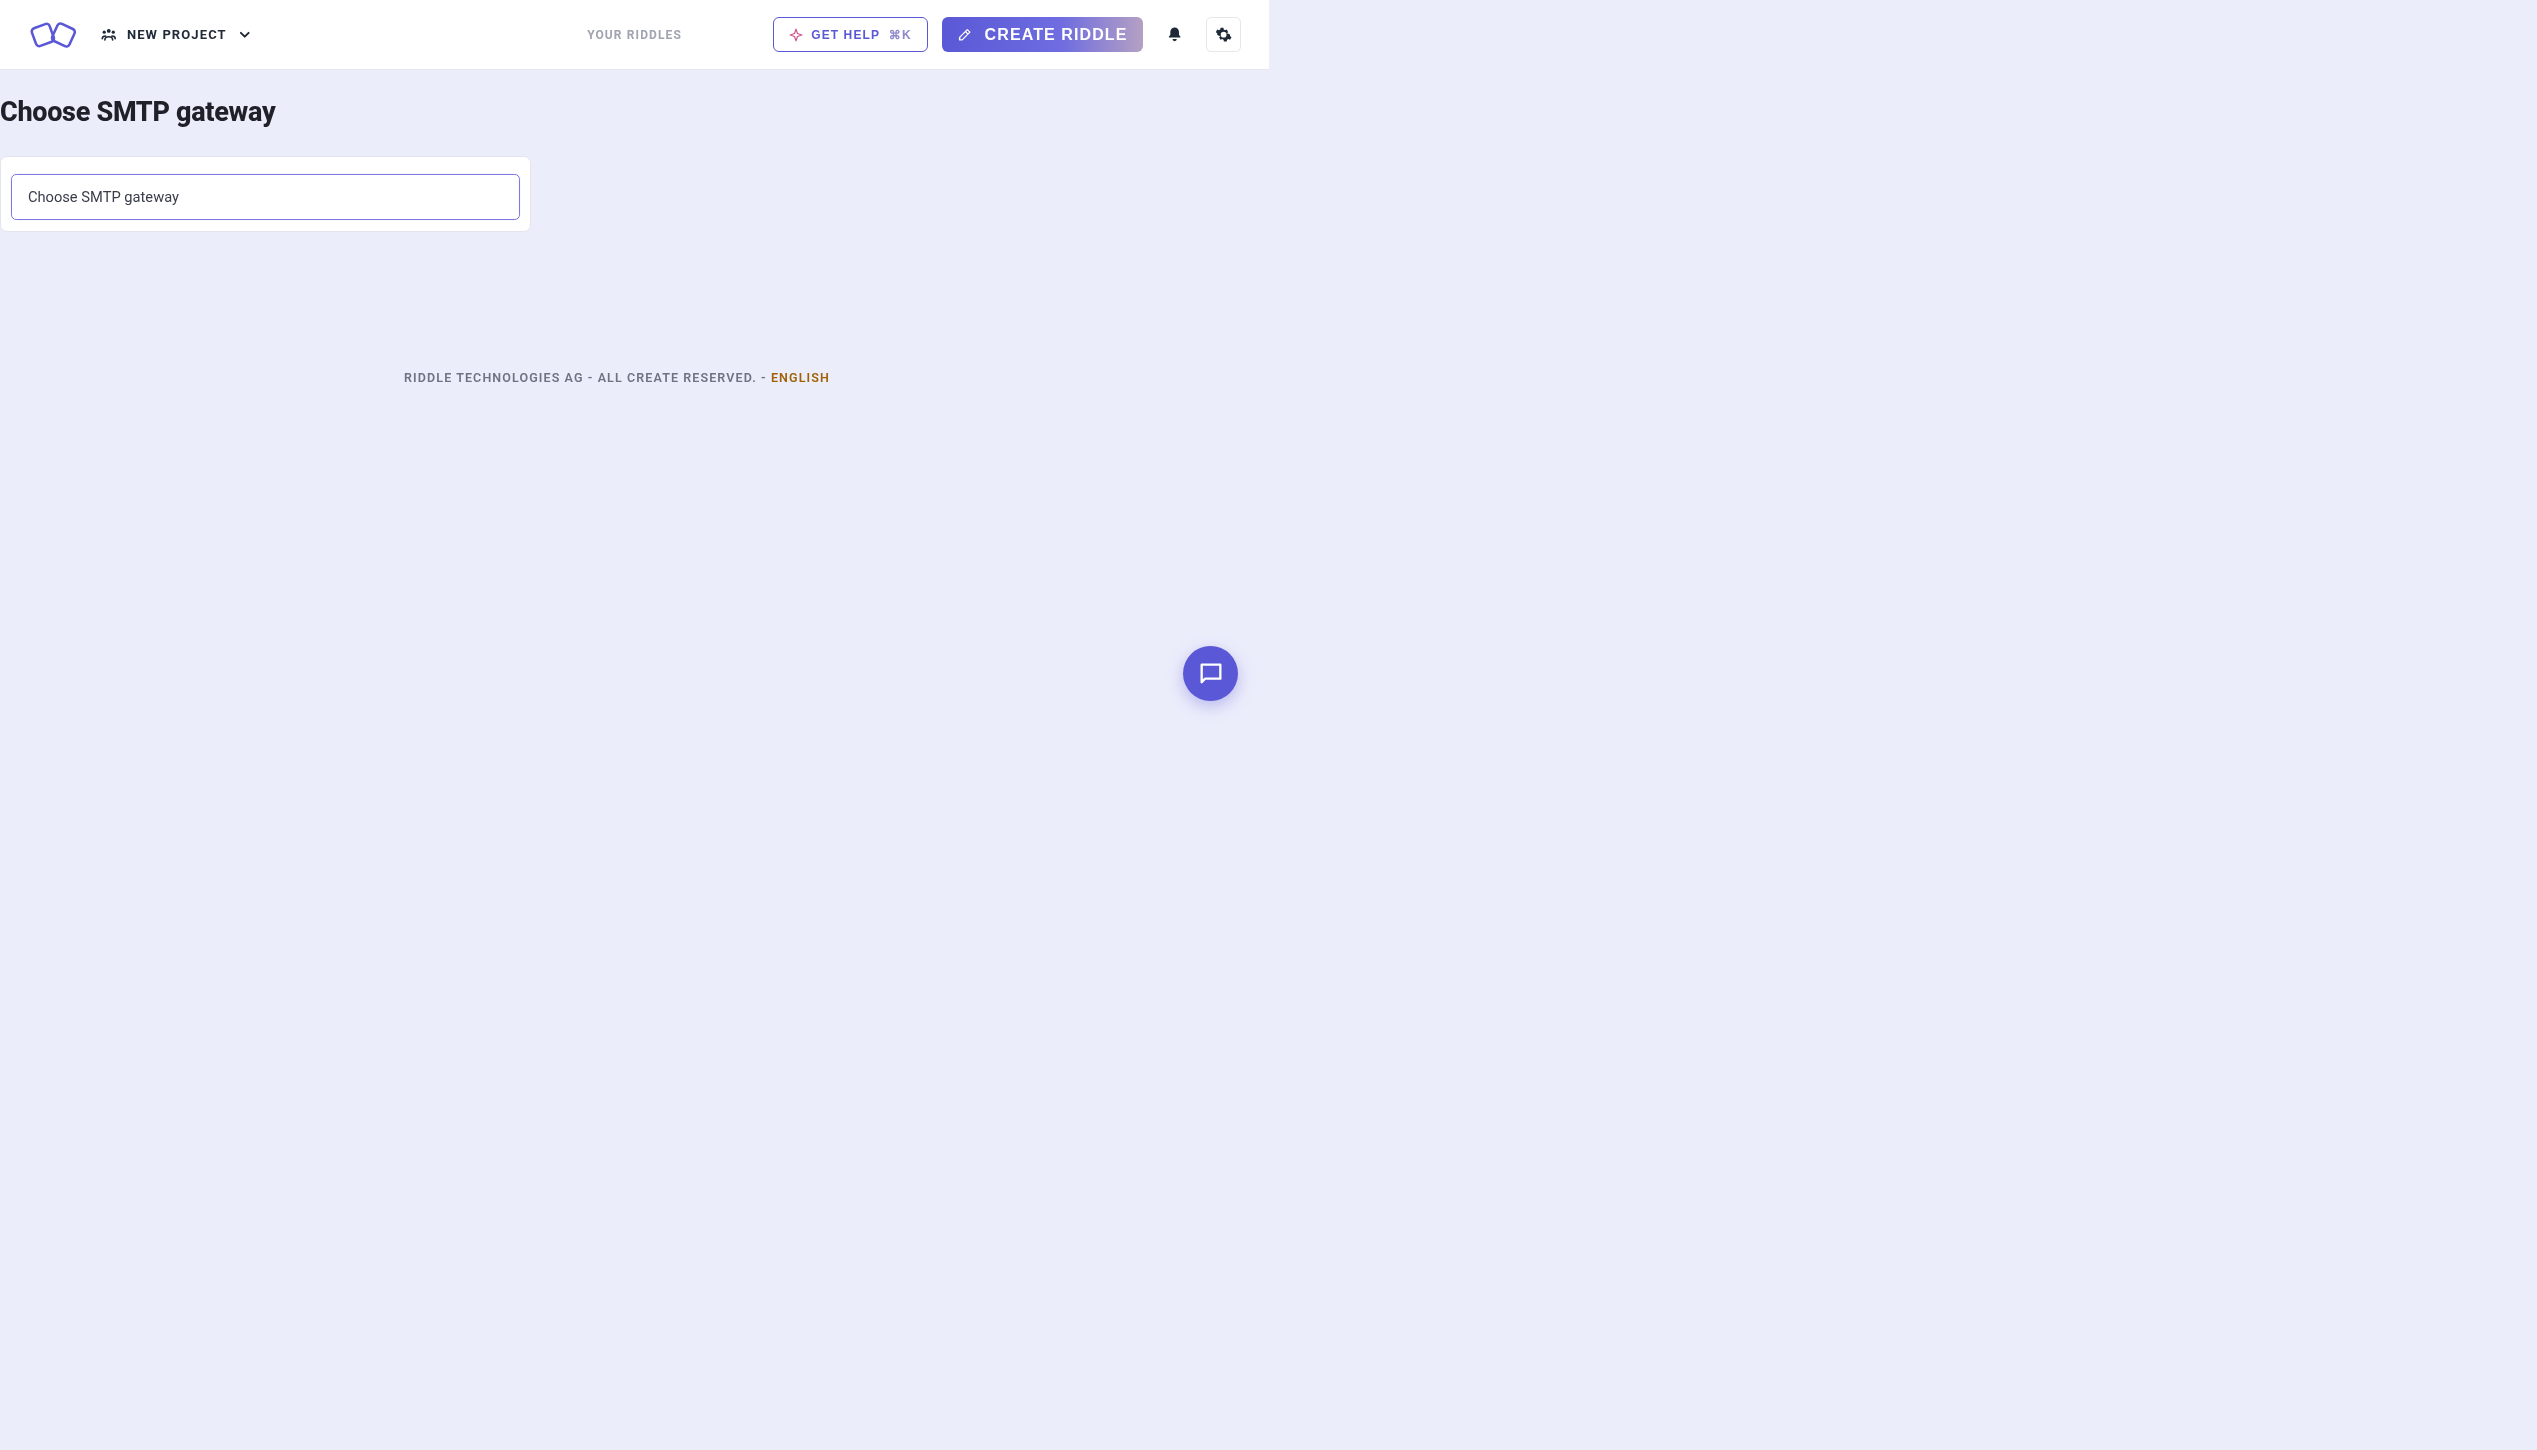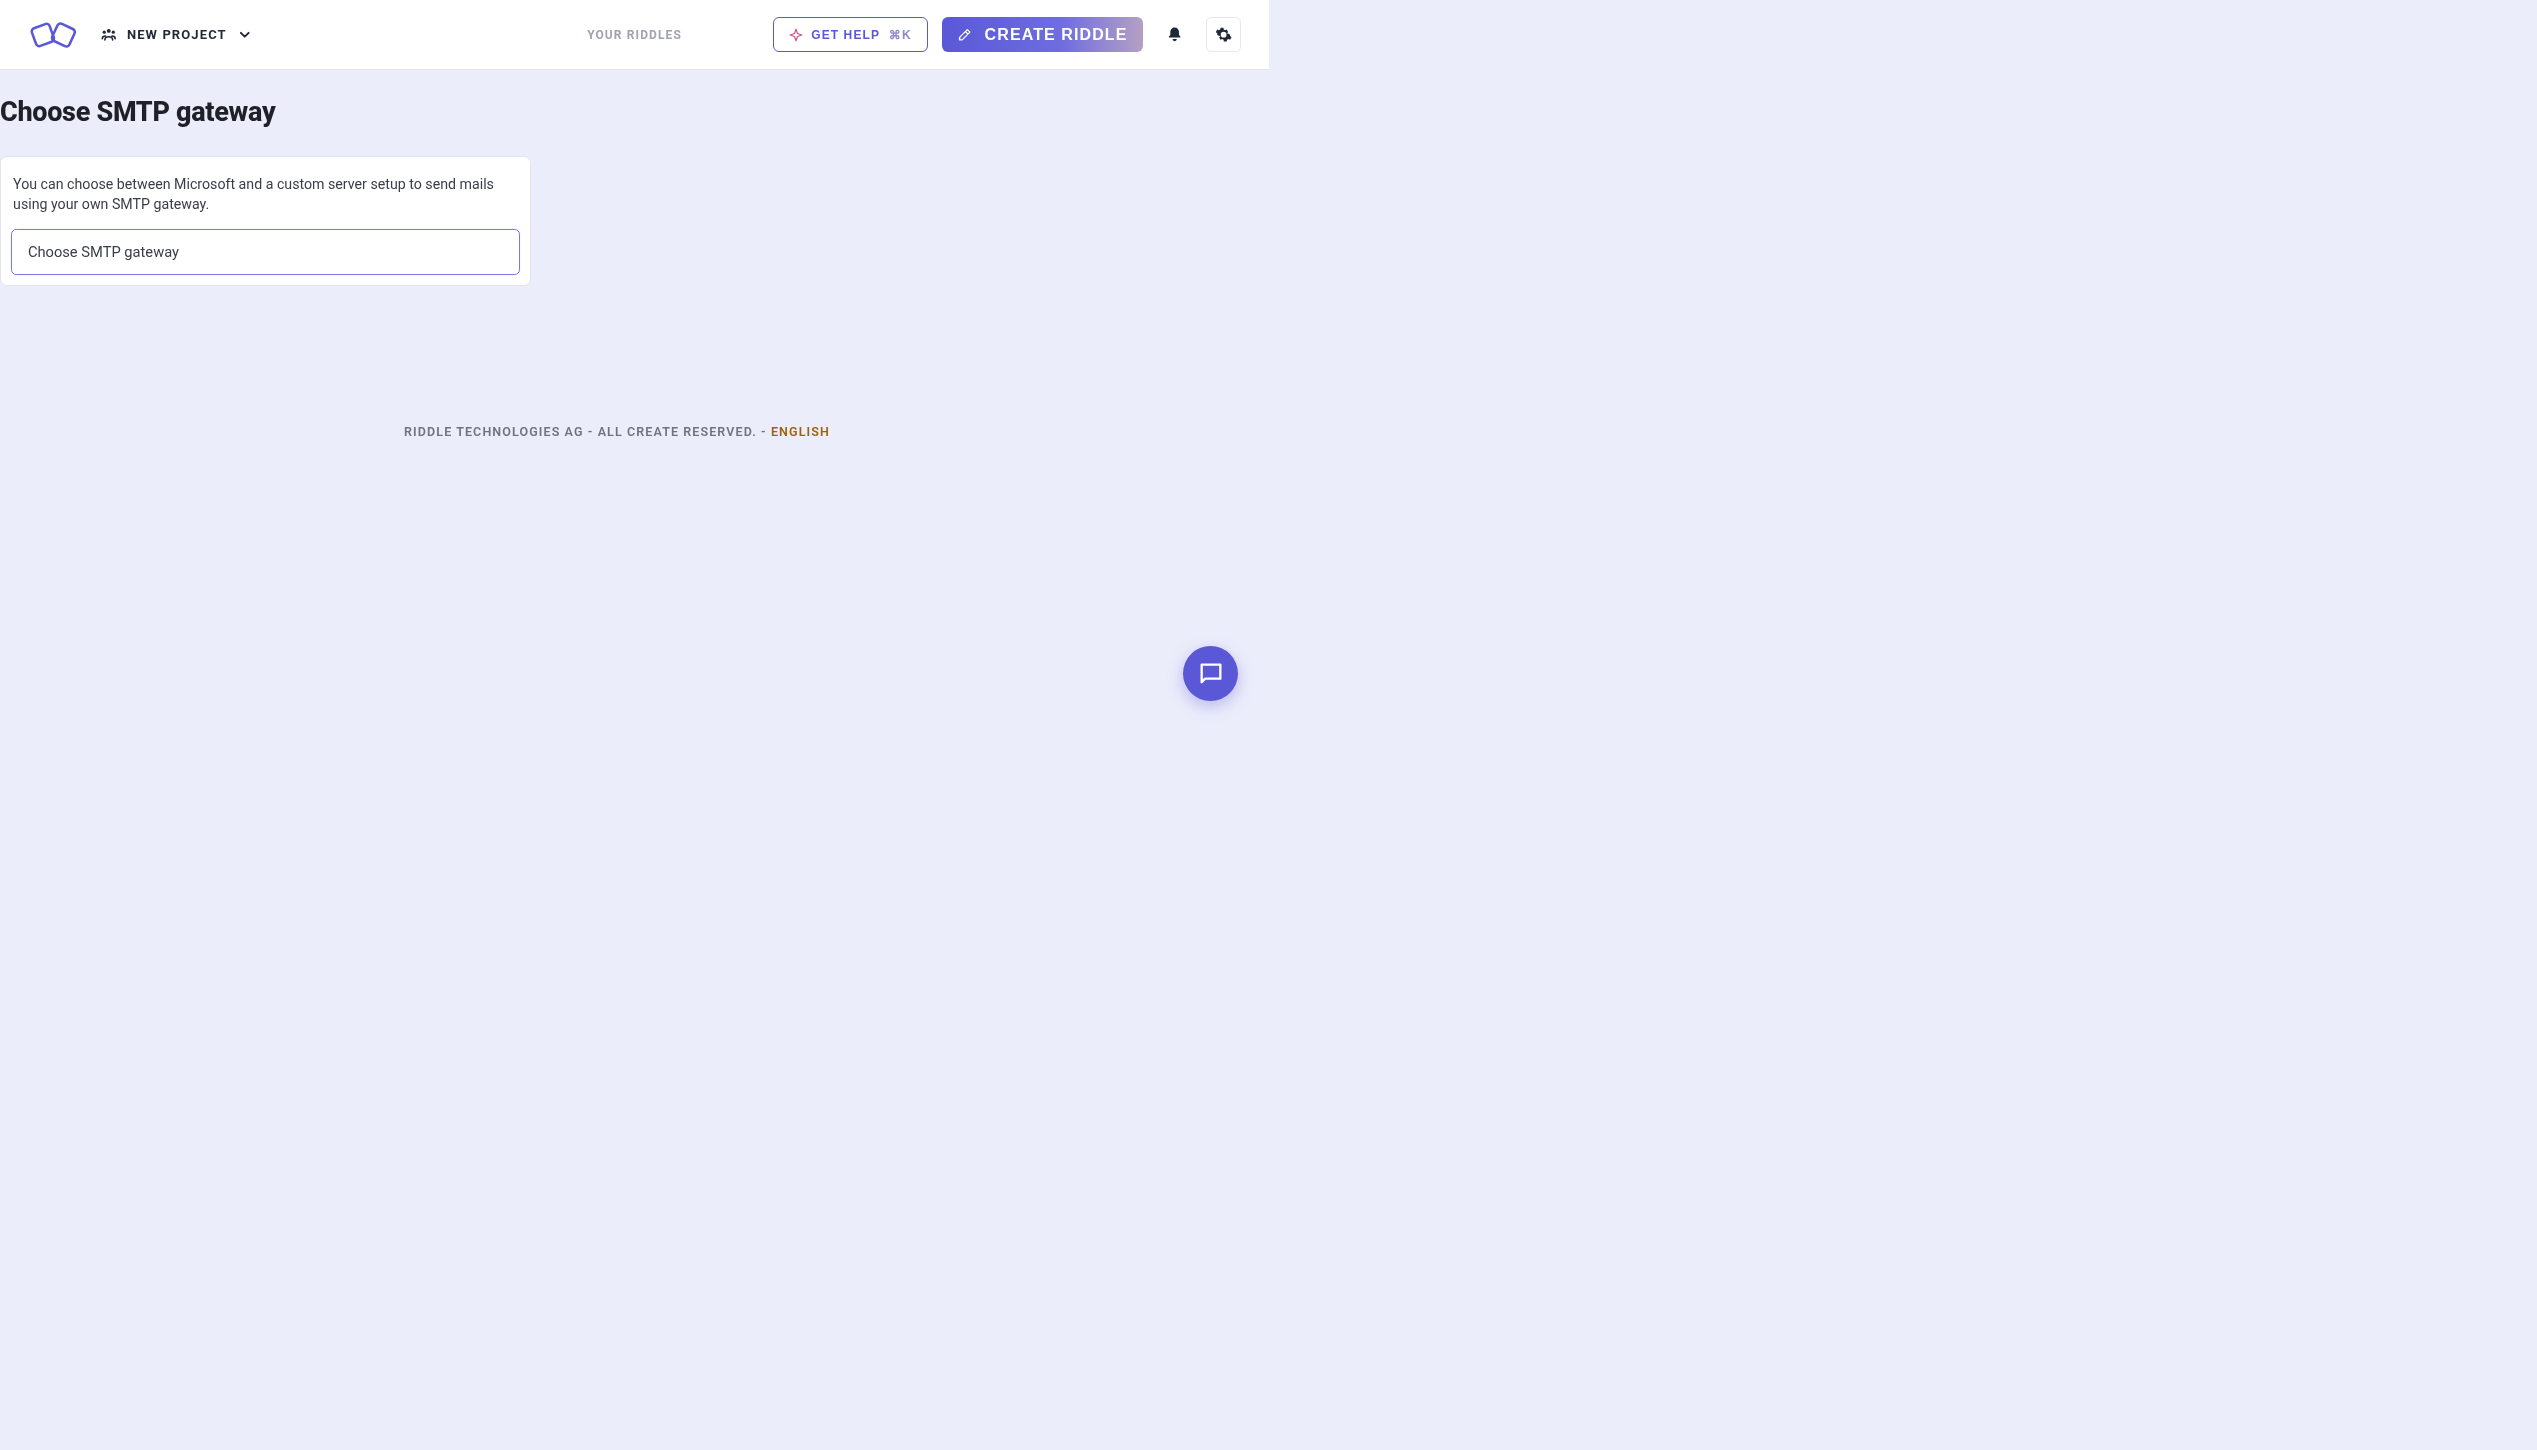--- a/index.html
+++ b/index.html
@@ -259,21 +259,20 @@
     </div>
   </div>
 </div>
 
 <div class="main">
 
   <div class="content">
     <h1 class="page-title">Choose SMTP gateway</h1>
 
     <div class="card">
-      <p class="card-desc">You can choose between Microsoft and a custom server setup to send mails using your own SMTP gateway.</p>
       <div class="select-box">
         <span>Choose SMTP gateway</span>
       </div>
     </div>
 
     <div class="footer">
       <span>RIDDLE TECHNOLOGIES AG - ALL CREATE RESERVED. - </span><span class="lang">ENGLISH</span>
     </div>
   </div>
 </div>

